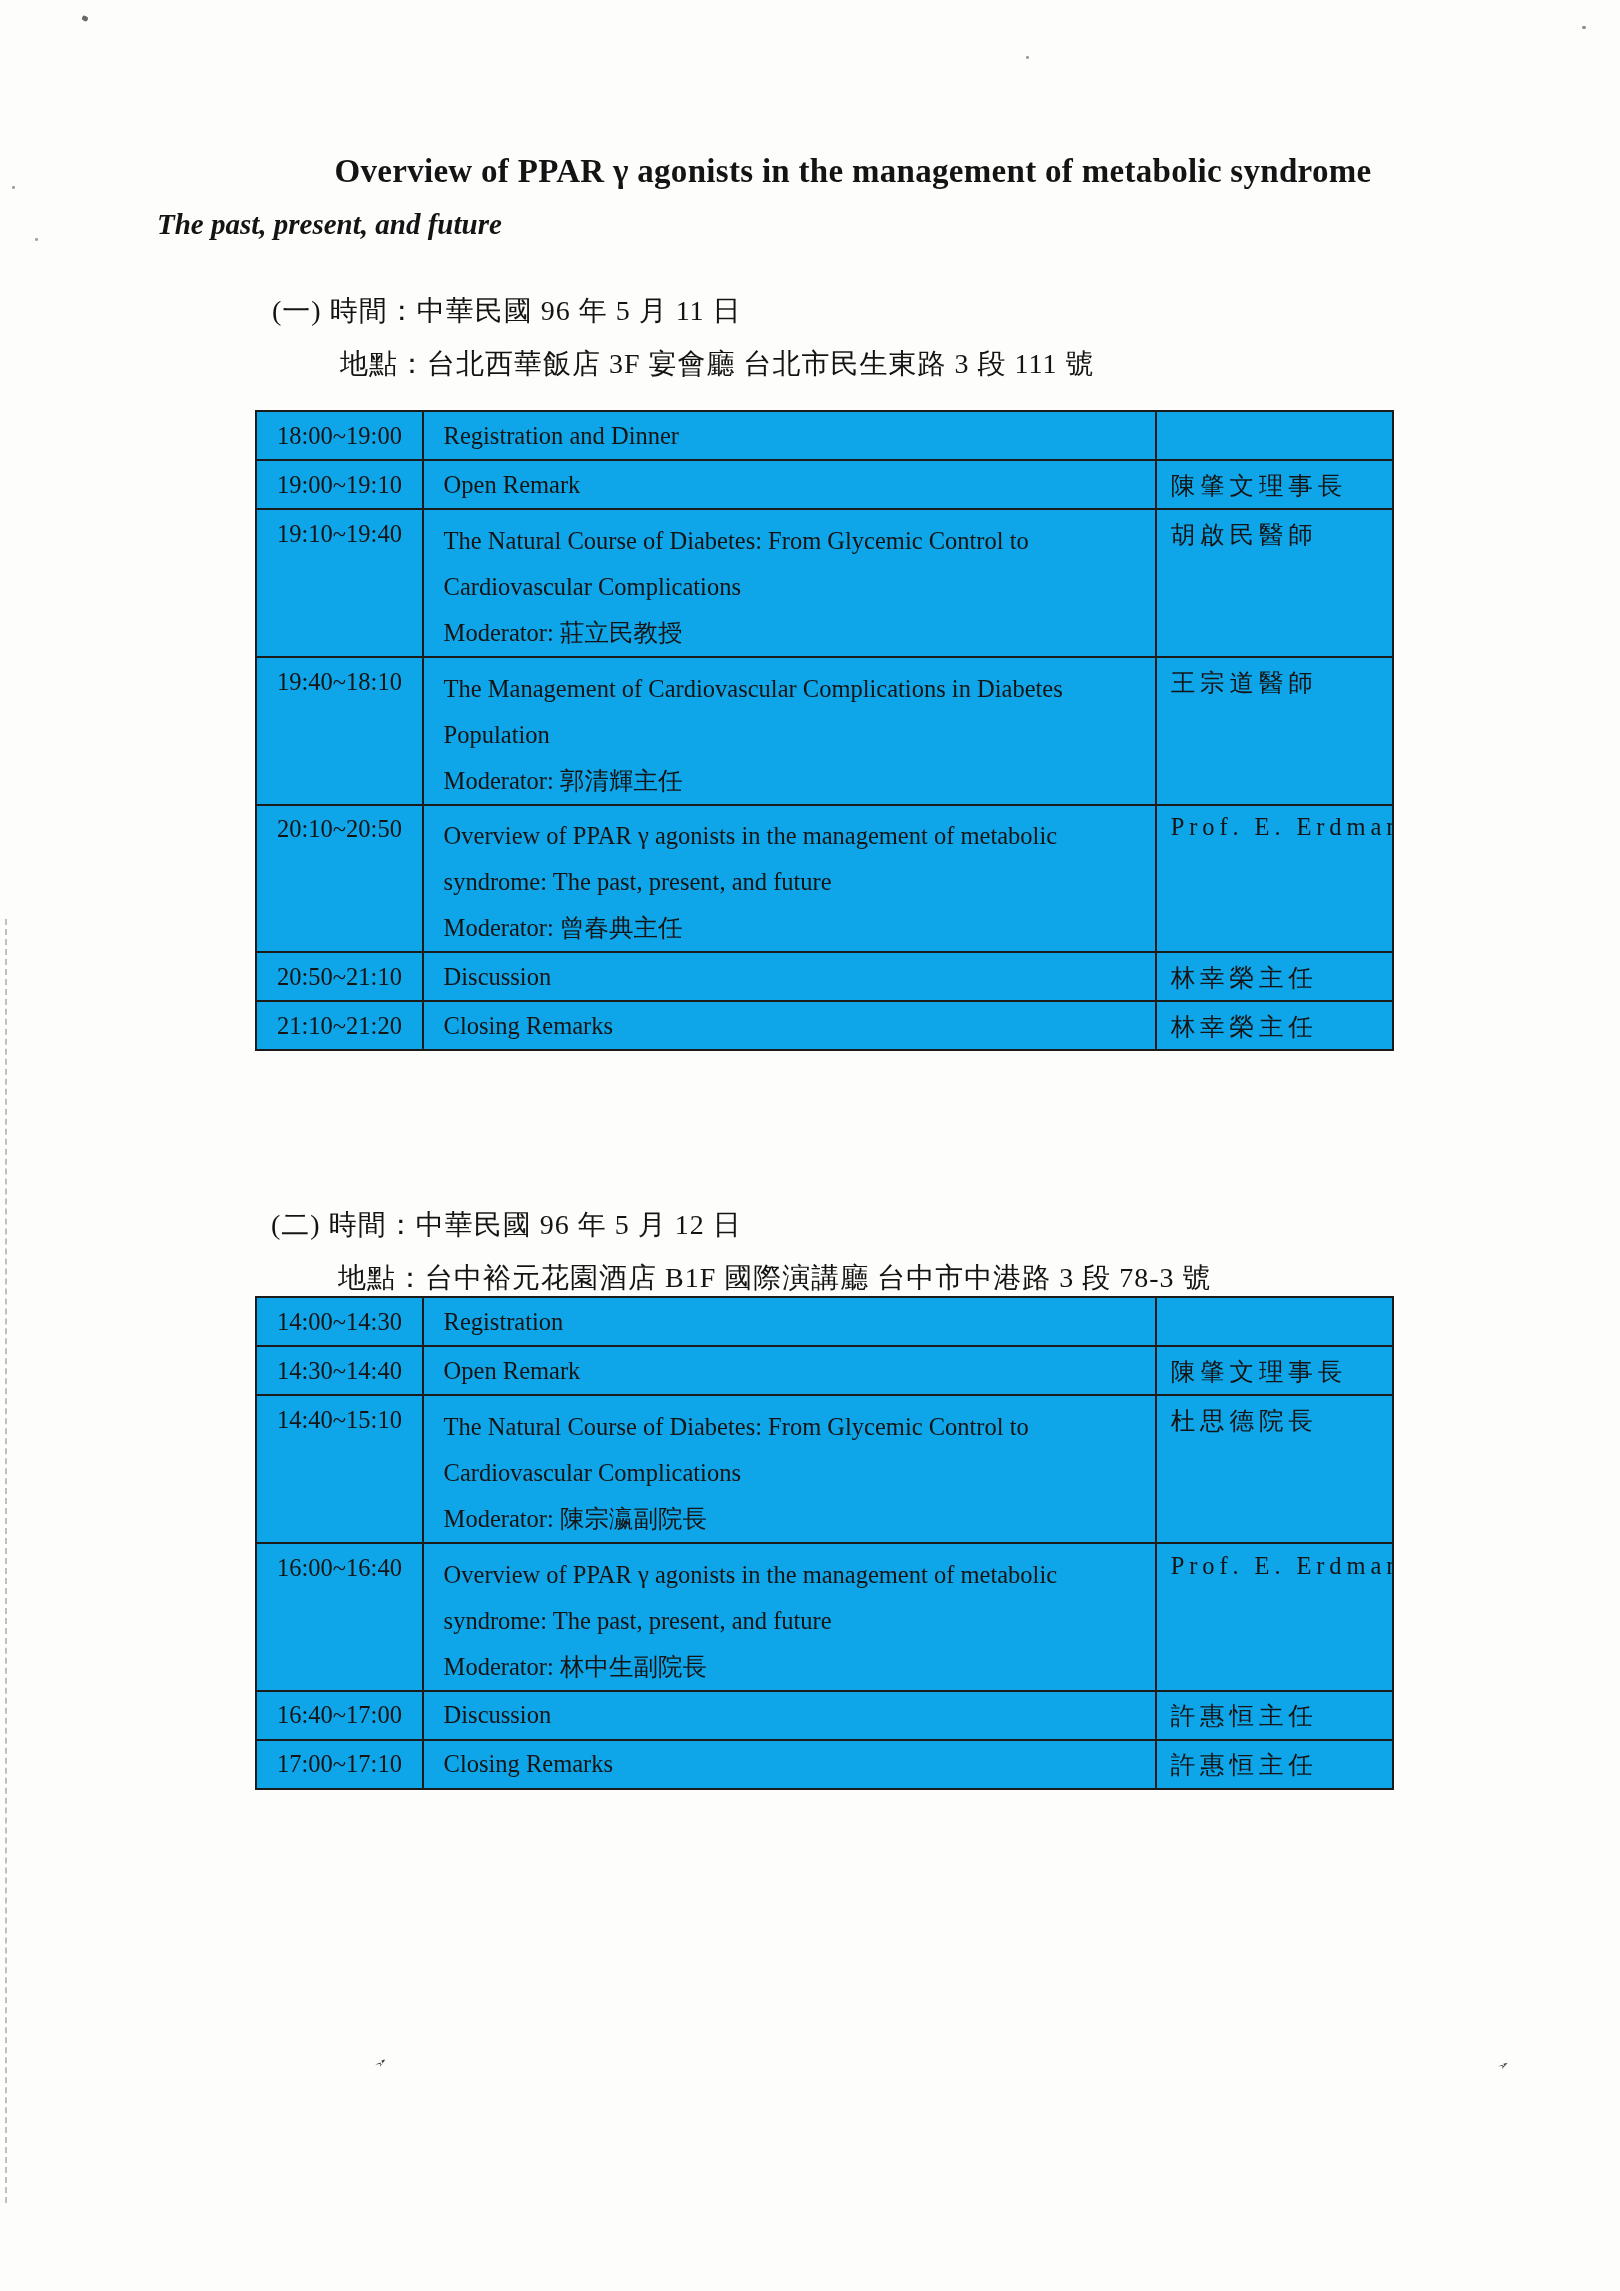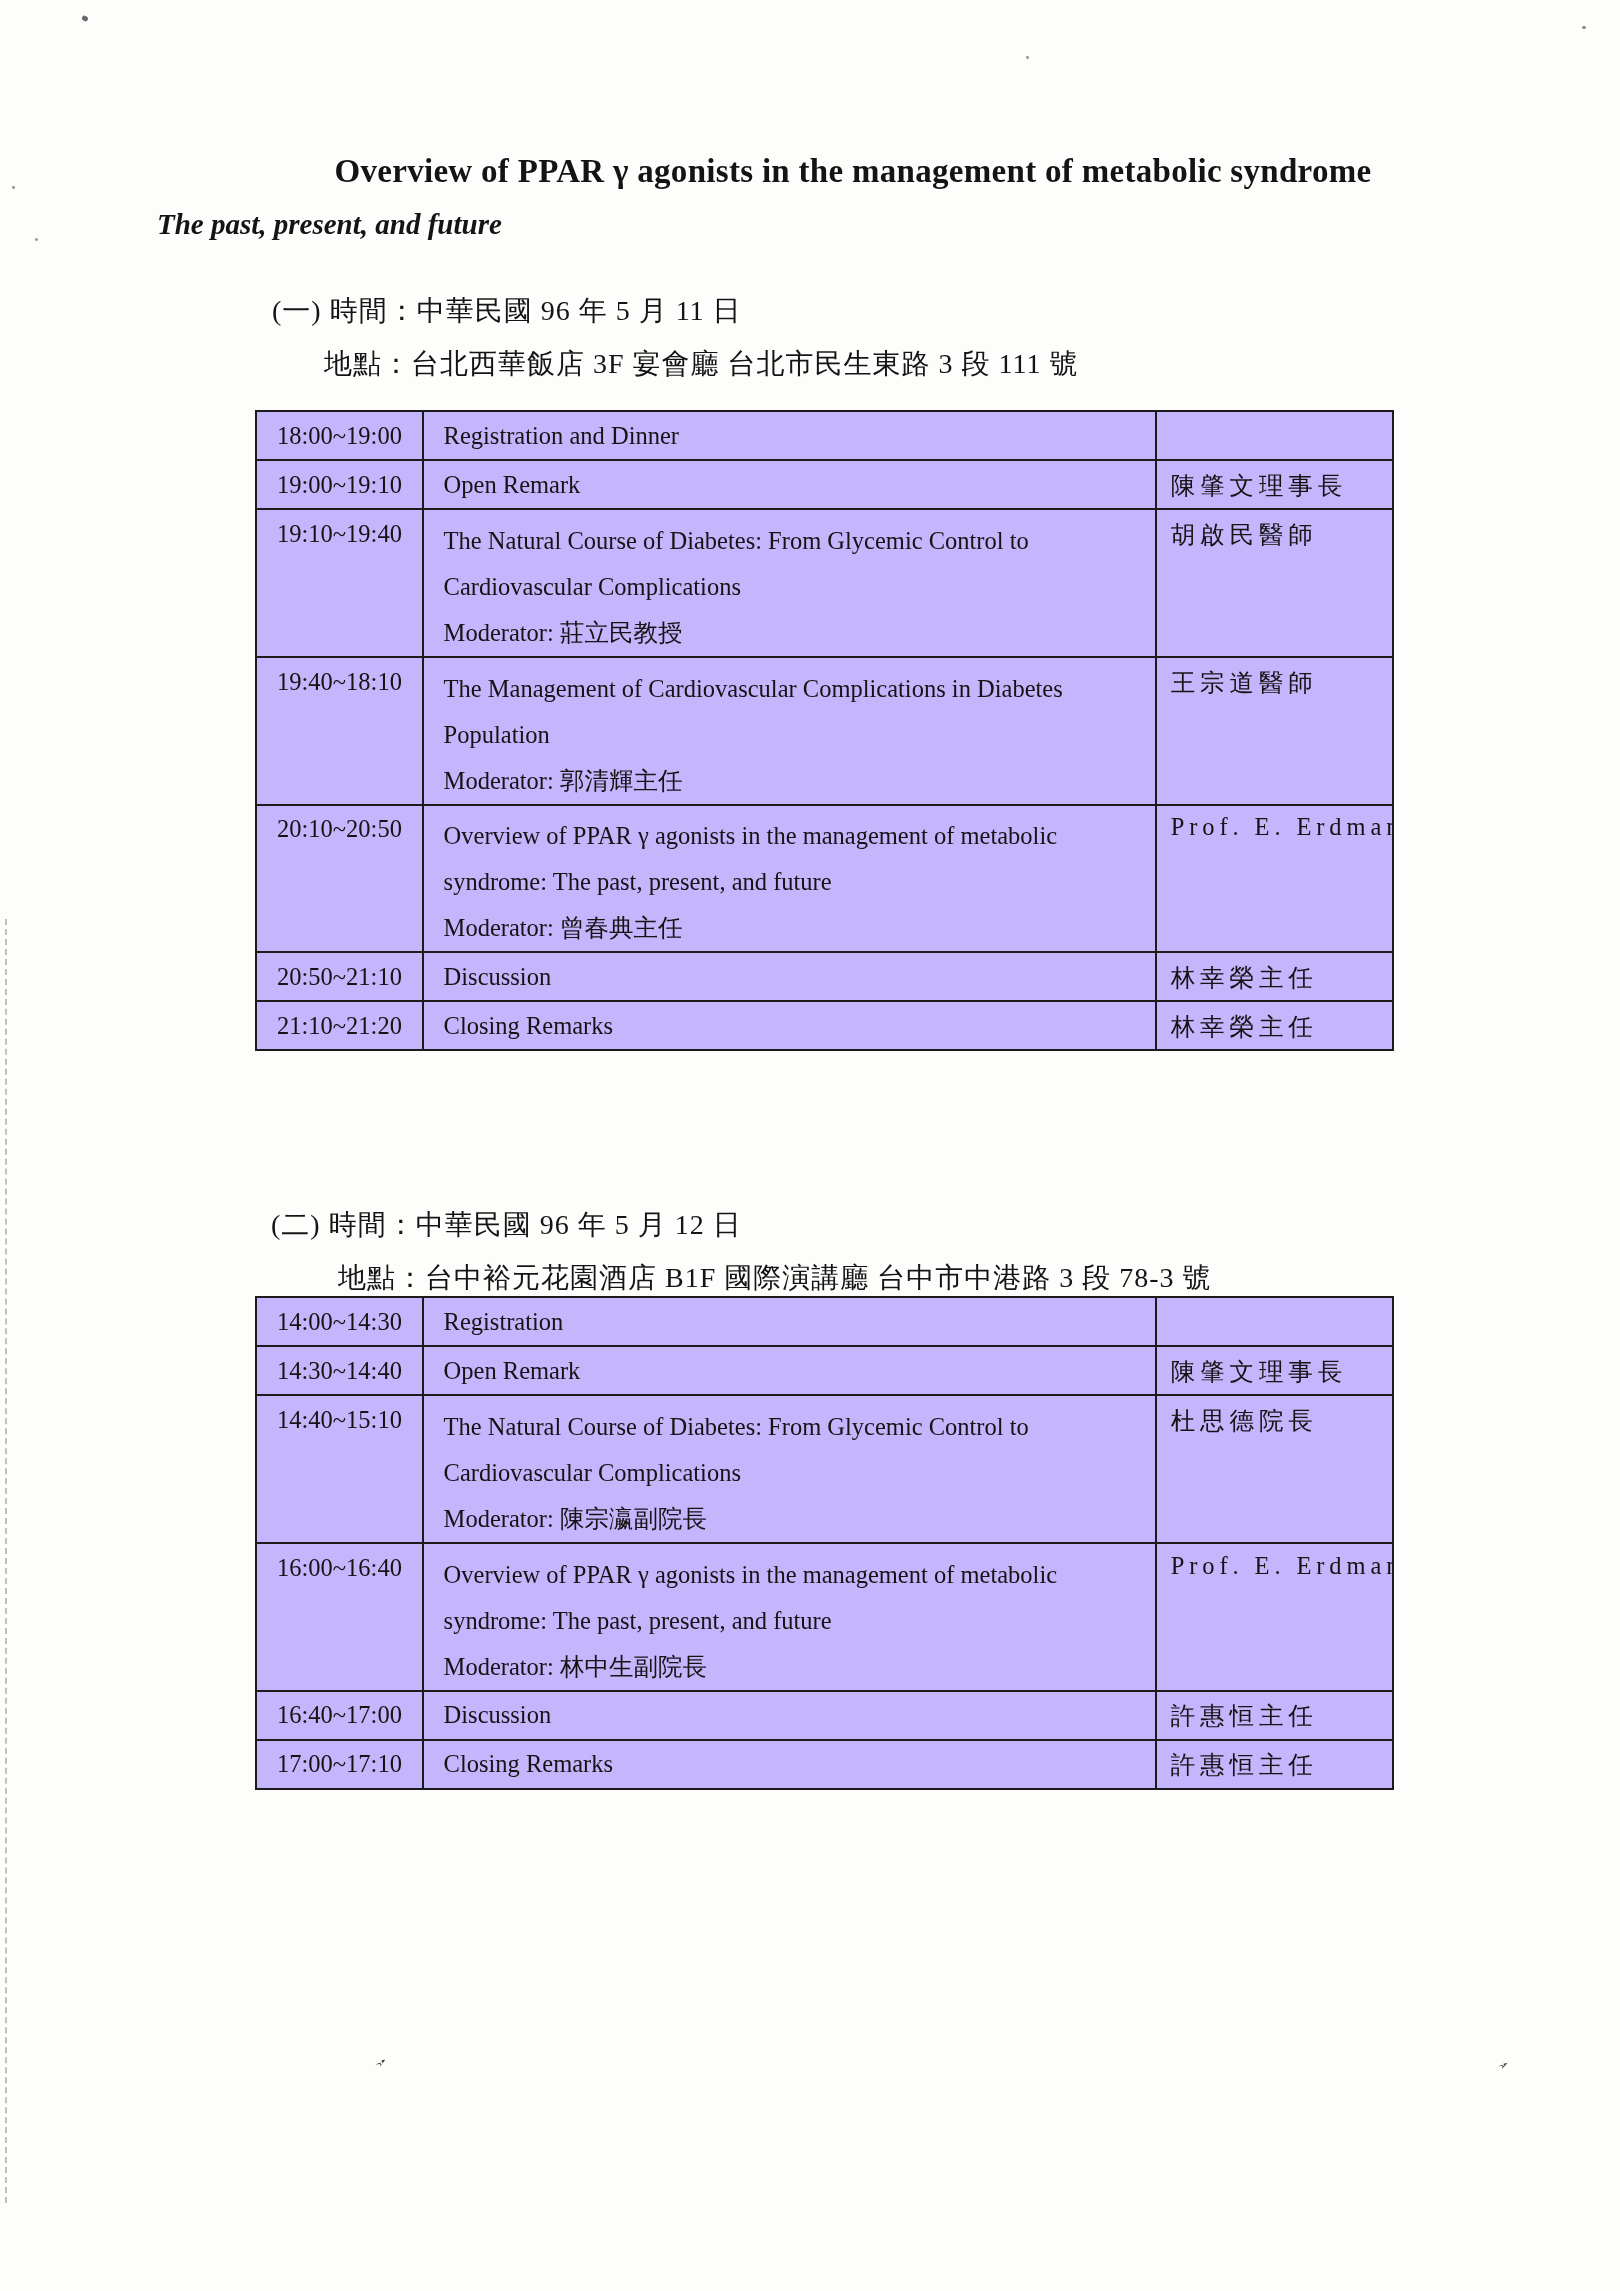--- a/index.html
+++ b/index.html
@@ -11,27 +11,27 @@
   .page-title{
     position:absolute;top:153px;left:157px;width:1392px;
     text-align:center;font-size:33px;font-weight:700;letter-spacing:0.3px;
   }
   .page-subtitle{
     position:absolute;top:208px;left:157px;width:1392px;
     text-align:left;font-size:29px;font-weight:700;font-style:italic;
   }
   .hdr{position:absolute;font-size:28px;white-space:nowrap;letter-spacing:1px;}
   .s1-line1{top:292px;left:272px;}
-  .s1-line2{top:345px;left:324px;}
+  .s1-line2{top:345px;left:340px;}
   .s2-line1{top:1206px;left:271px;}
   .s2-line2{top:1259px;left:338px;}
 
   table.schedule{
     position:absolute;left:255px;width:1137px;
-    border-collapse:collapse;table-layout:fixed;background:#c4b5fd;
+    border-collapse:collapse;table-layout:fixed;background:#0ea5e9;
   }
   #table1{top:410px;}
   #table2{top:1296px;}
   .schedule td{
     border:2px solid #1b1b1b;border-top-width:2.9px;border-bottom-width:2.9px;
     vertical-align:top;overflow:hidden;
   }
   .row-short{height:49px;}
   .row-tall{height:147px;padding-left:32px;}
   .cell-time{text-align:center;font-size:24.5px;padding-top:7.8px;white-space:nowrap;}

